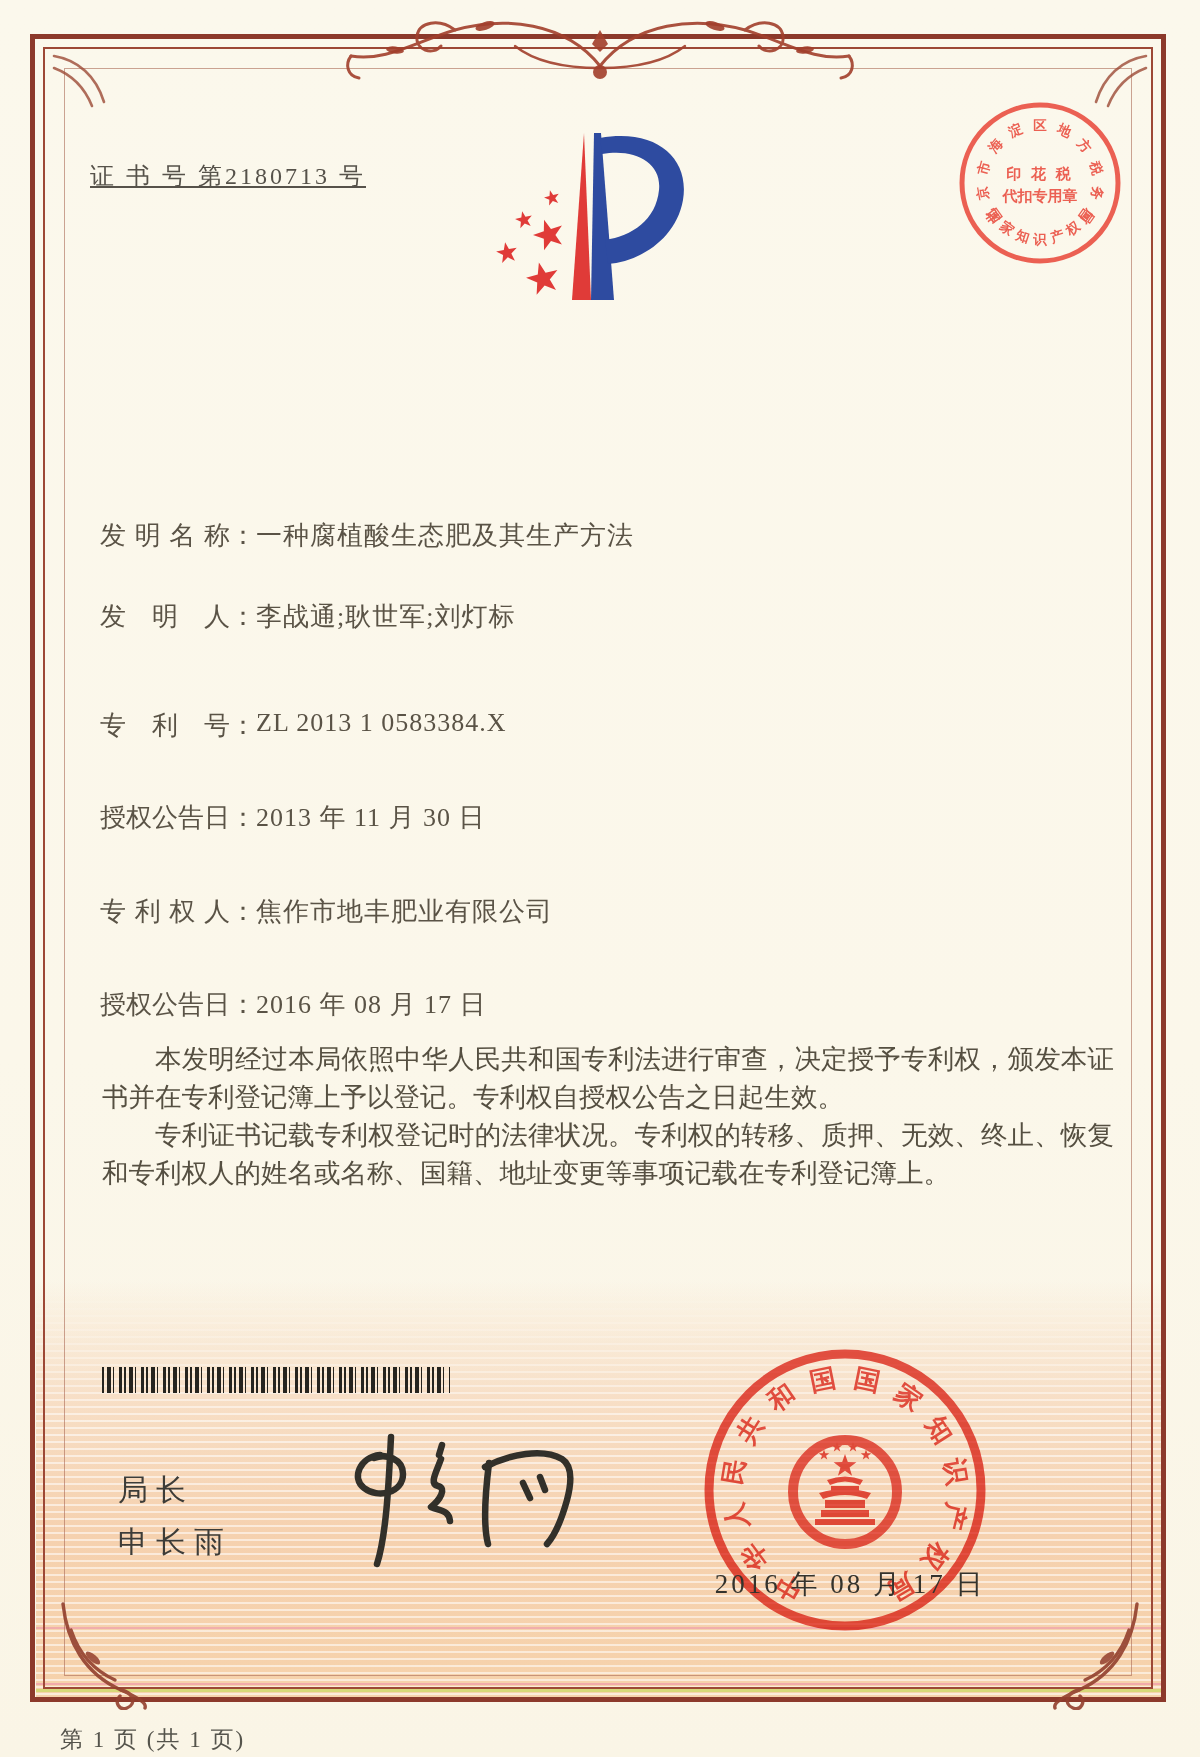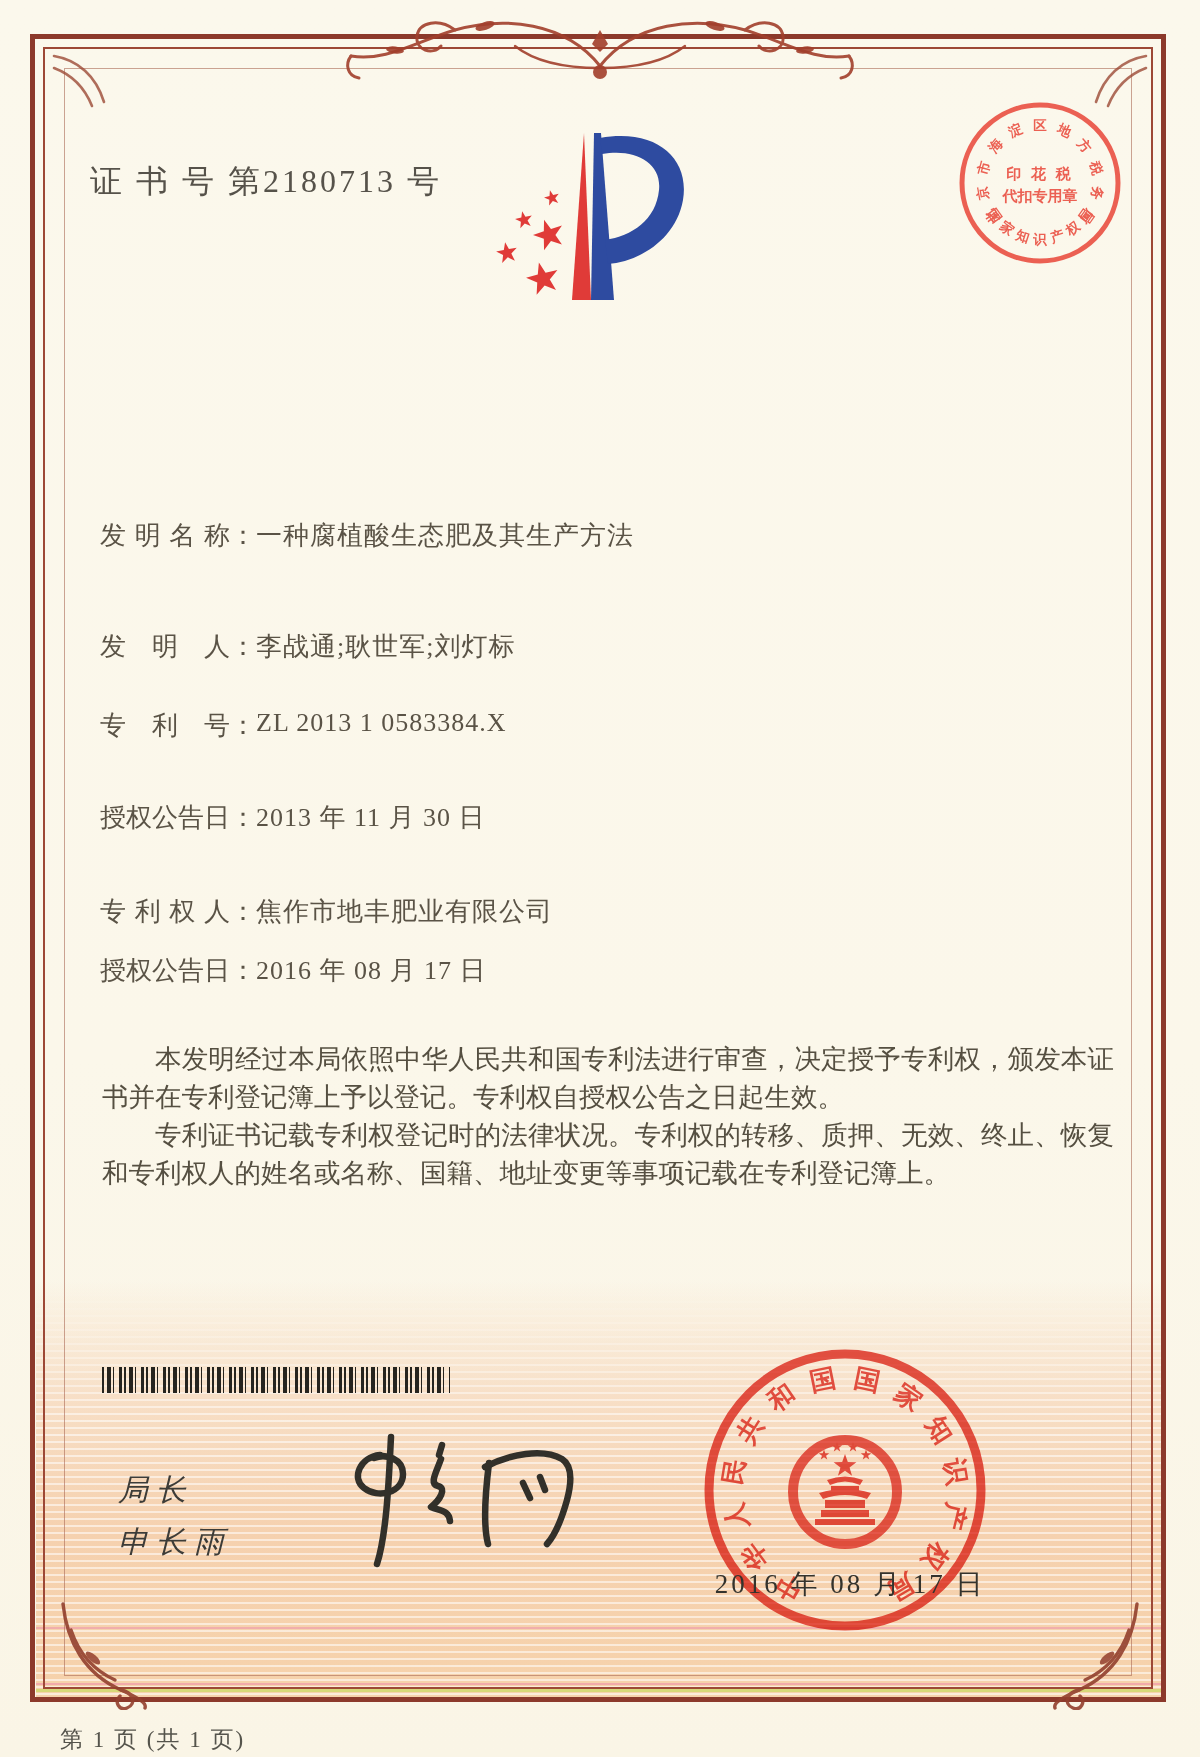--- a/index.html
+++ b/index.html
@@ -5,21 +5,21 @@
   html,body{margin:0;padding:0;background:#e8e4d8;}
   .page{position:relative;width:1200px;height:1757px;margin:0 auto;overflow:hidden;
         background:linear-gradient(180deg,#fbf8ec 0%,#fbf7ea 60%,#faf5e6 100%);
         font-family:"Liberation Serif","DejaVu Serif",serif;color:#4e4a40;}
   .abs{position:absolute;}
   
   .frame-outer{left:30px;top:34px;width:1136px;height:1668px;border:5px solid #8c392b;box-sizing:border-box;}
   .frame-outer2{left:43px;top:47px;width:1110px;height:1642px;border:2px solid #9d4836;box-sizing:border-box;}
   .frame-inner{left:64px;top:68px;width:1068px;height:1608px;border:1px solid rgba(170,105,85,.6);box-sizing:border-box;}
   
-  .cert-no{left:90px;top:160px;font-size:32px;letter-spacing:3px;color:#56524a;}
+  .cert-no{left:90px;top:160px;font-size:24px;letter-spacing:3px;color:#56524a;text-decoration:underline;}
   
   .title{left:0;top:338px;width:1200px;text-align:center;font-size:58px;font-weight:600;
          color:#41443d;letter-spacing:46px;margin-right:-46px;white-space:nowrap;}
   
   .field{left:100px;height:40px;font-size:26px;color:#5a5346;white-space:nowrap;}
   .field .lab{display:inline-block;width:130px;text-align:justify;text-align-last:justify;vertical-align:top;}
   .field .col{display:inline-block;vertical-align:top;}
   .field .val{display:inline-block;vertical-align:top;letter-spacing:1px;}
   
   .bodytext{left:102px;top:1040px;width:1012px;font-size:26.5px;line-height:38px;
@@ -32,21 +32,21 @@
      background:repeating-linear-gradient(180deg,rgba(255,255,255,.55) 0 1.5px,rgba(255,255,255,0) 1.5px 7px);
      -webkit-mask-image:linear-gradient(180deg,transparent 0,#000 140px);
      mask-image:linear-gradient(180deg,transparent 0,#000 140px);}
   .accent{left:36px;width:1128px;}
   
   .barcode{left:102px;top:1367px;width:348px;height:26px;
      background:repeating-linear-gradient(90deg,#26241f 0 2px,transparent 2px 5px,#26241f 5px 9px,
         transparent 9px 11px,#26241f 11px 12px,transparent 12px 17px,#26241f 17px 20px,transparent 20px 22px);}
   
   .signer{left:118px;font-size:30px;letter-spacing:8px;color:#3d3c38;
-          font-family:"Liberation Sans","DejaVu Sans",sans-serif;font-style:italic;}
+          font-family:"Liberation Sans","DejaVu Sans",sans-serif;}
   
   .seal-date{left:645px;top:1566px;width:410px;text-align:center;font-size:27px;
              letter-spacing:3px;color:#34332d;}
   .footer{left:60px;top:1724px;width:960px;text-align:left;font-size:23px;
           letter-spacing:2px;color:#55544c;}
   .blend{mix-blend-mode:multiply;}
   svg text{font-family:"Liberation Serif","DejaVu Serif",serif;}
 </style>
 </head>
 <body>
@@ -151,33 +151,33 @@
       <text transform="translate(140.3,127.9) rotate(-54)">局</text>
       <text x="95" y="86" font-size="15" letter-spacing="3">印 花 税</text>
       <text x="95" y="108" font-size="15">代扣专用章</text>
     </g>
   </svg>
 
 
   <div class="abs field" style="top:518px;">
     <span class="lab">发明名称</span><span class="col">：</span><span class="val">一种腐植酸生态肥及其生产方法</span>
   </div>
-  <div class="abs field" style="top:629px;">
+  <div class="abs field" style="top:599px;">
     <span class="lab">发明人</span><span class="col">：</span><span class="val">李战通;耿世军;刘灯标</span>
   </div>
   <div class="abs field" style="top:708px;">
     <span class="lab">专利号</span><span class="col">：</span><span class="val">ZL 2013 1 0583384.X</span>
   </div>
   <div class="abs field" style="top:800px;">
     <span class="lab">授权公告日</span><span class="col">：</span><span class="val">2013 年 11 月 30 日</span>
   </div>
   <div class="abs field" style="top:894px;">
     <span class="lab">专利权人</span><span class="col">：</span><span class="val">焦作市地丰肥业有限公司</span>
   </div>
-  <div class="abs field" style="top:953px;">
+  <div class="abs field" style="top:987px;">
     <span class="lab">授权公告日</span><span class="col">：</span><span class="val">2016 年 08 月 17 日</span>
   </div>
 
   <div class="abs bodytext">
     <p>本发明经过本局依照中华人民共和国专利法进行审查，决定授予专利权，颁发本证书并在专利登记簿上予以登记。专利权自授权公告之日起生效。</p>
     <p>专利证书记载专利权登记时的法律状况。专利权的转移、质押、无效、终止、恢复和专利权人的姓名或名称、国籍、地址变更等事项记载在专利登记簿上。</p>
   </div>
 
   <div class="abs barcode"></div>
 

